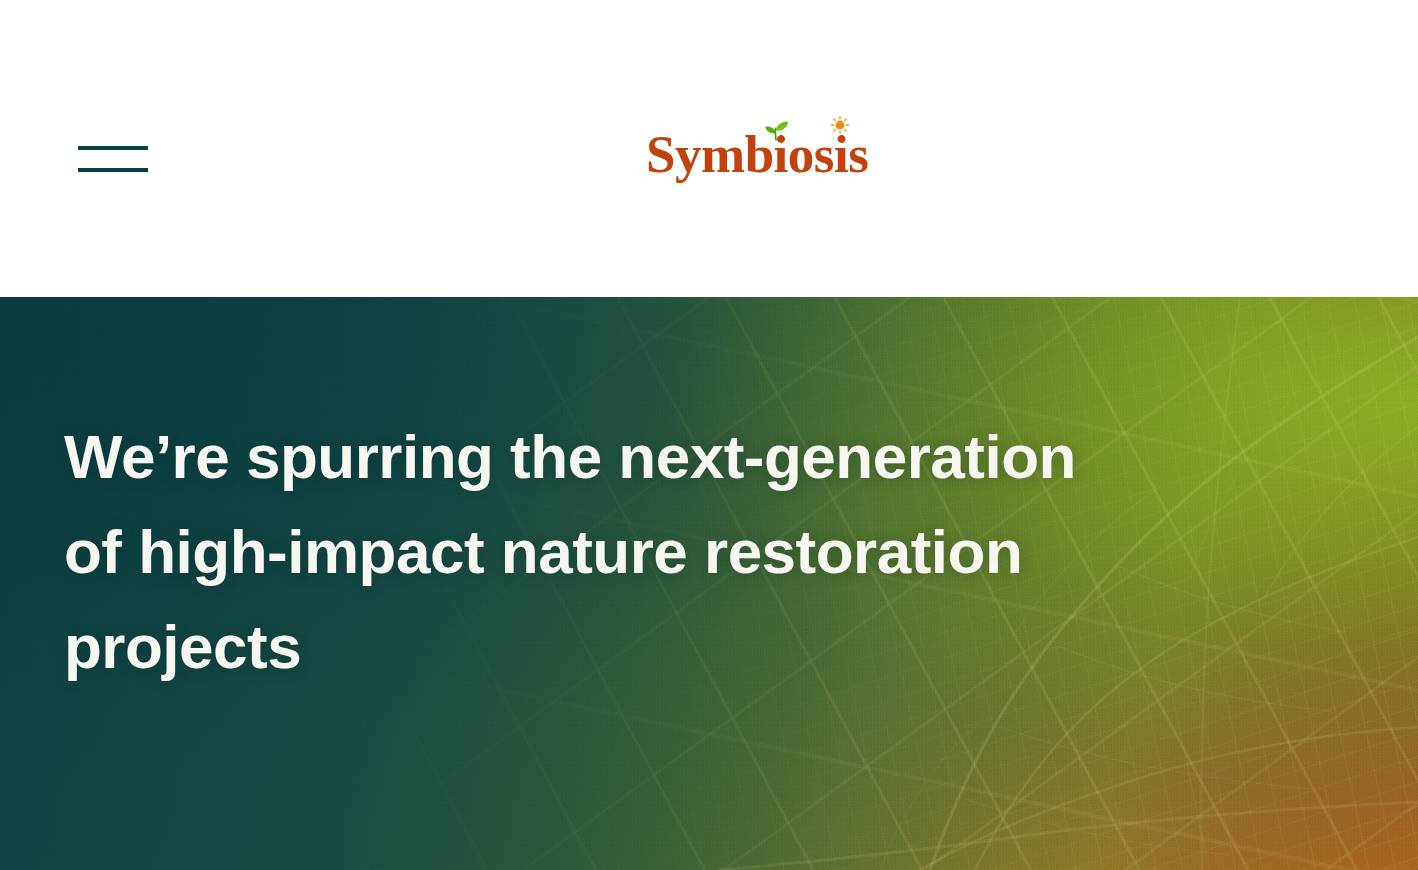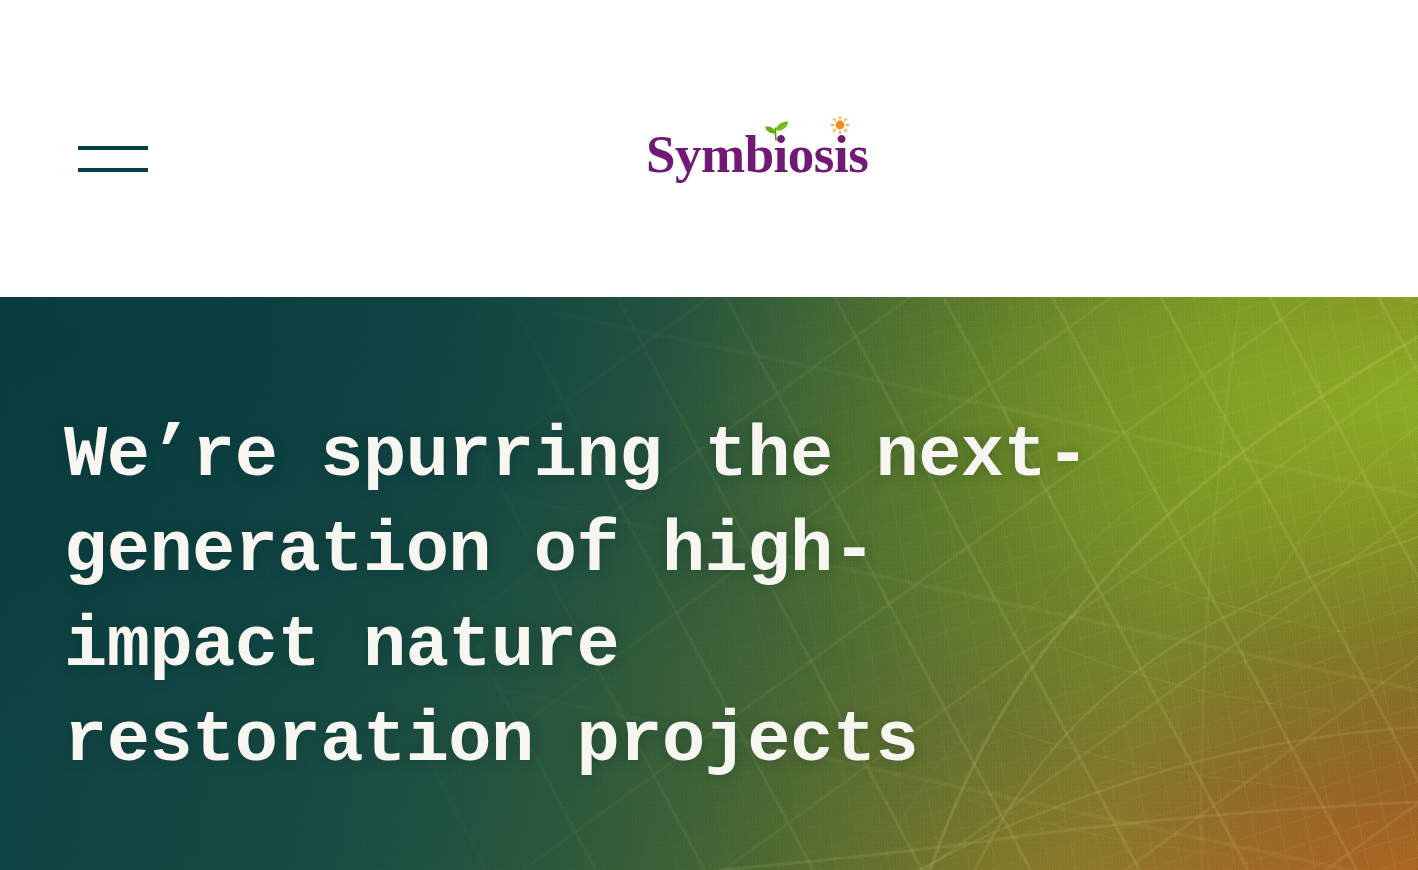--- a/index.html
+++ b/index.html
@@ -48,21 +48,21 @@
     display:block;
     text-decoration:none;
     cursor:pointer;
   }
   #brand-wordmark {
     font-family:"Liberation Serif", serif;
     font-weight:700;
     font-size:53px;
     line-height:56px;
     letter-spacing:-0.5px;
-    color:#701a75;
+    color:#c2410c;
     white-space:nowrap;
     display:block;
   }
   
   #leaf-sprout-icon {
     position:absolute;
     left:117px; top:-7px;
     width:26px; height:22px;
   }
   #sun-icon {
@@ -206,23 +206,23 @@
       rgba(8,52,56,0) 60%);
   }
 
   #hero-content {
     position:absolute;
     left:64px; top:112px;
     width:1060px;
   }
 
   #hero-headline {
-    font-family:Liberation Mono, monospace;
+    font-family:Liberation Sans, sans-serif;
     font-weight:700;
-    font-size:72px;
+    font-size:62px;
     line-height:95px;
     letter-spacing:-0.5px;
     color:#f7f6f1;
     text-shadow:0 1px 14px rgba(6,40,40,0.30);
     white-space:pre-line;
   }
 </style>
 </head>
 <body>
 

